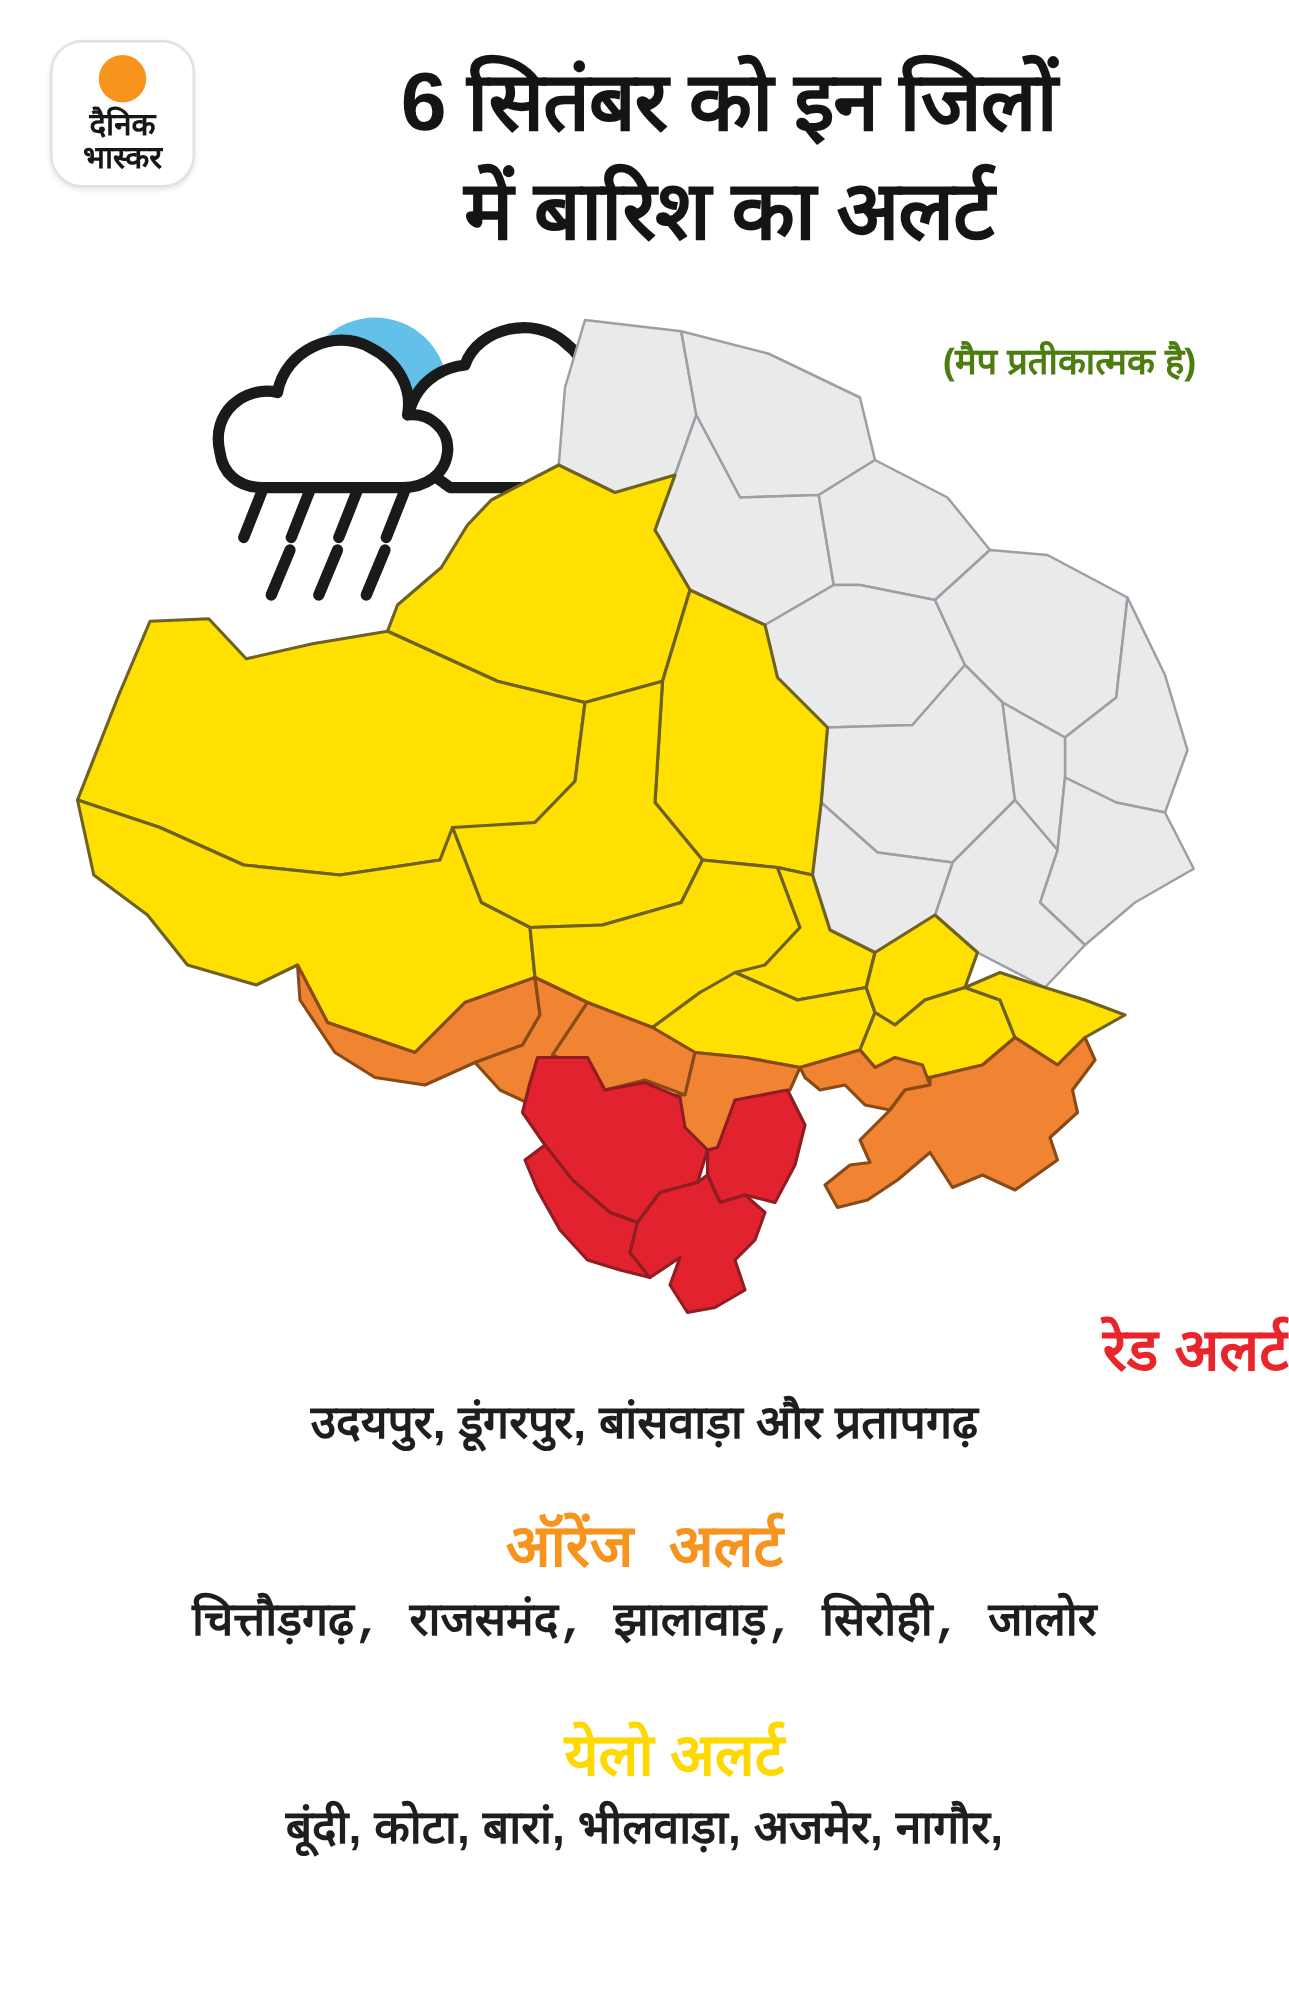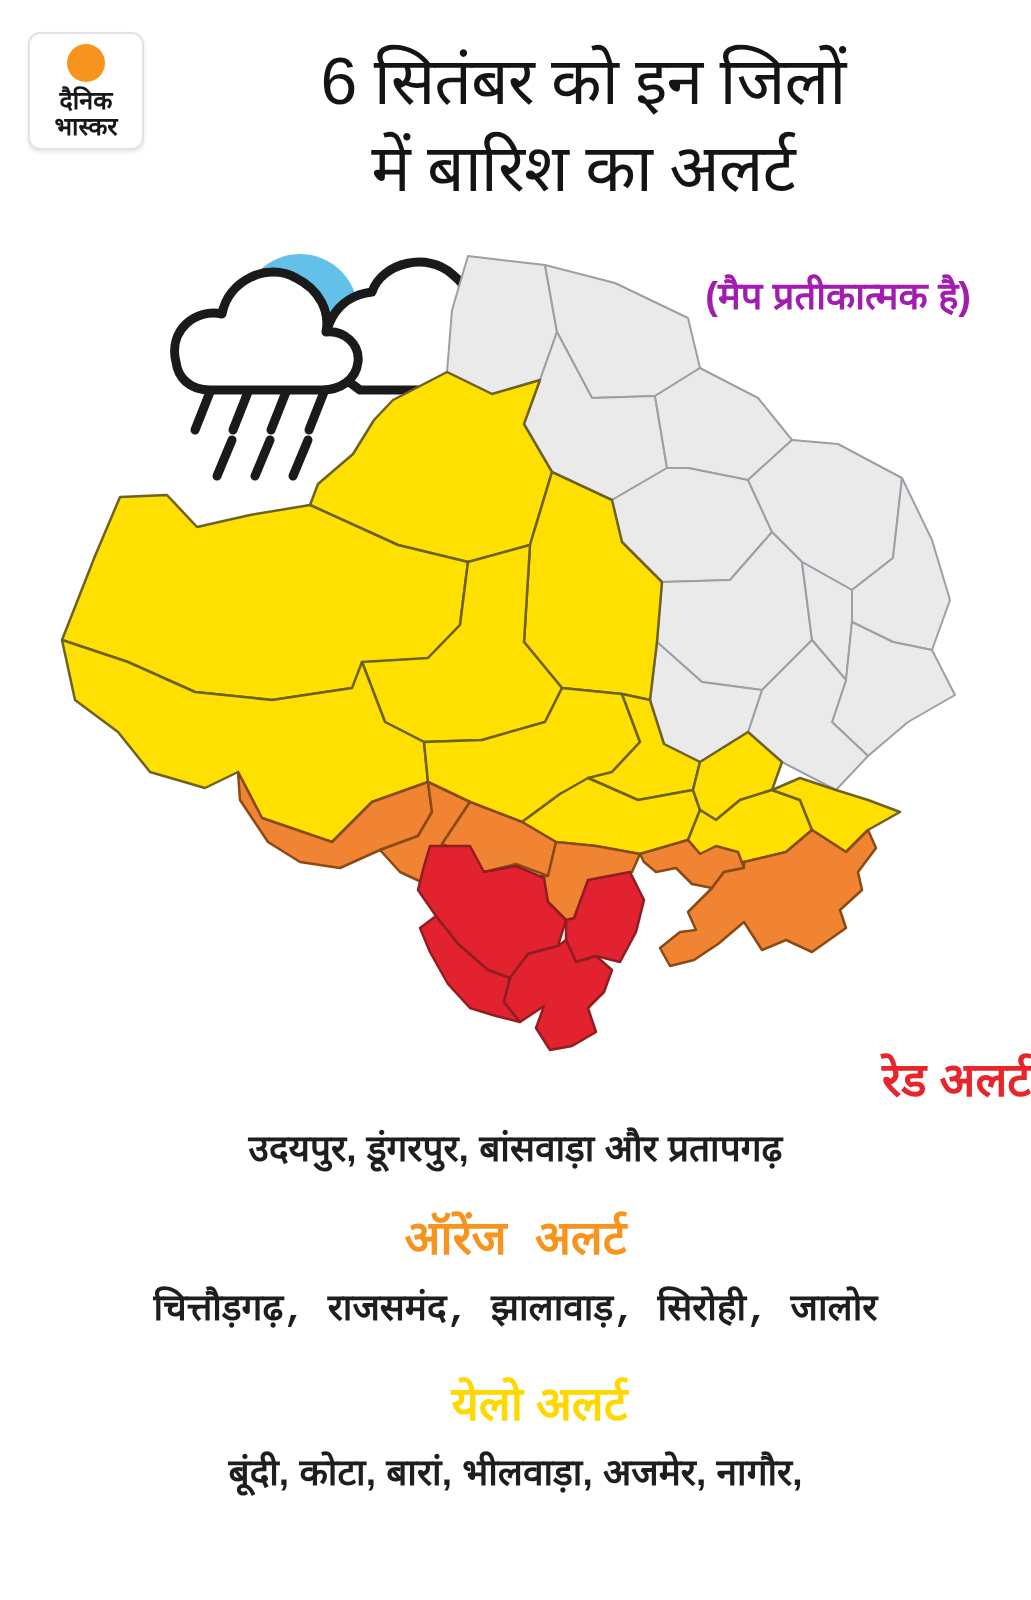--- a/index.html
+++ b/index.html
@@ -2,48 +2,48 @@
 <html><head>
 <meta charset="utf-8">
 <style>
   html,body{margin:0;padding:0;background:#ffffff;}
   .page{
     position:relative;width:1031px;height:1600px;overflow:hidden;background:#ffffff;
     font-family:"Liberation Sans","DejaVu Sans",sans-serif;color:#111;
   }
   
   .logo{
-    position:absolute;left:28px;top:32px;width:112px;height:114px;
-    background:#fff;border:2px solid #e2e2e2;border-radius:12px;
+    position:absolute;left:40px;top:32px;width:112px;height:114px;
+    background:#fff;border:2px solid #e2e2e2;border-radius:26px;
     box-shadow:0 2px 4px rgba(0,0,0,.10);
     display:flex;flex-direction:column;align-items:center;justify-content:center;
   }
   .logo-dot{width:38px;height:38px;border-radius:50%;background:#f7941d;margin-bottom:5px;}
   .logo-text{font-size:25px;font-weight:800;line-height:1.04;color:#171717;text-align:center;}
   
   .title{
     position:absolute;left:150px;right:15px;top:38px;text-align:center;
-    font-size:66px;font-weight:400;letter-spacing:-1px;line-height:1.32;color:#141414;
+    font-size:66px;font-weight:700;letter-spacing:-1px;line-height:1.32;color:#141414;
   }
   
   .map-note{
-    position:absolute;right:60px;top:268px;font-size:38px;font-weight:700;color:#a21caf;
+    position:absolute;right:74px;top:268px;font-size:29px;font-weight:700;color:#4d7c0f;
   }
   
   .map-svg{position:absolute;left:0;top:0;width:1031px;height:1600px;}
   
   .legend-section{position:absolute;left:0;right:0;text-align:center;}
   .legend-red{top:1054px;}
   .legend-orange{top:1216px;font-family:Liberation Mono, monospace;}
   .legend-yellow{top:1378px;}
   .legend-heading{font-size:47px;font-weight:800;line-height:1.1;}
   .heading-red{color:#e8252a;text-align:right;}
   .heading-orange{color:#f7941d;}
   .heading-yellow{color:#ffd800;padding-left:48px;}
-  .legend-districts{margin-top:16px;font-size:37px;font-weight:600;color:#1e1e1e;line-height:1.45;}
+  .legend-districts{margin-top:5px;font-size:37px;font-weight:600;color:#1e1e1e;line-height:1.45;}
 </style>
 </head>
 <body>
 
 <div class="page">
 
   <div class="logo">
     <div class="logo-dot"></div>
     <div class="logo-text">दैनिक</div>
     <div class="logo-text">भास्कर</div>

